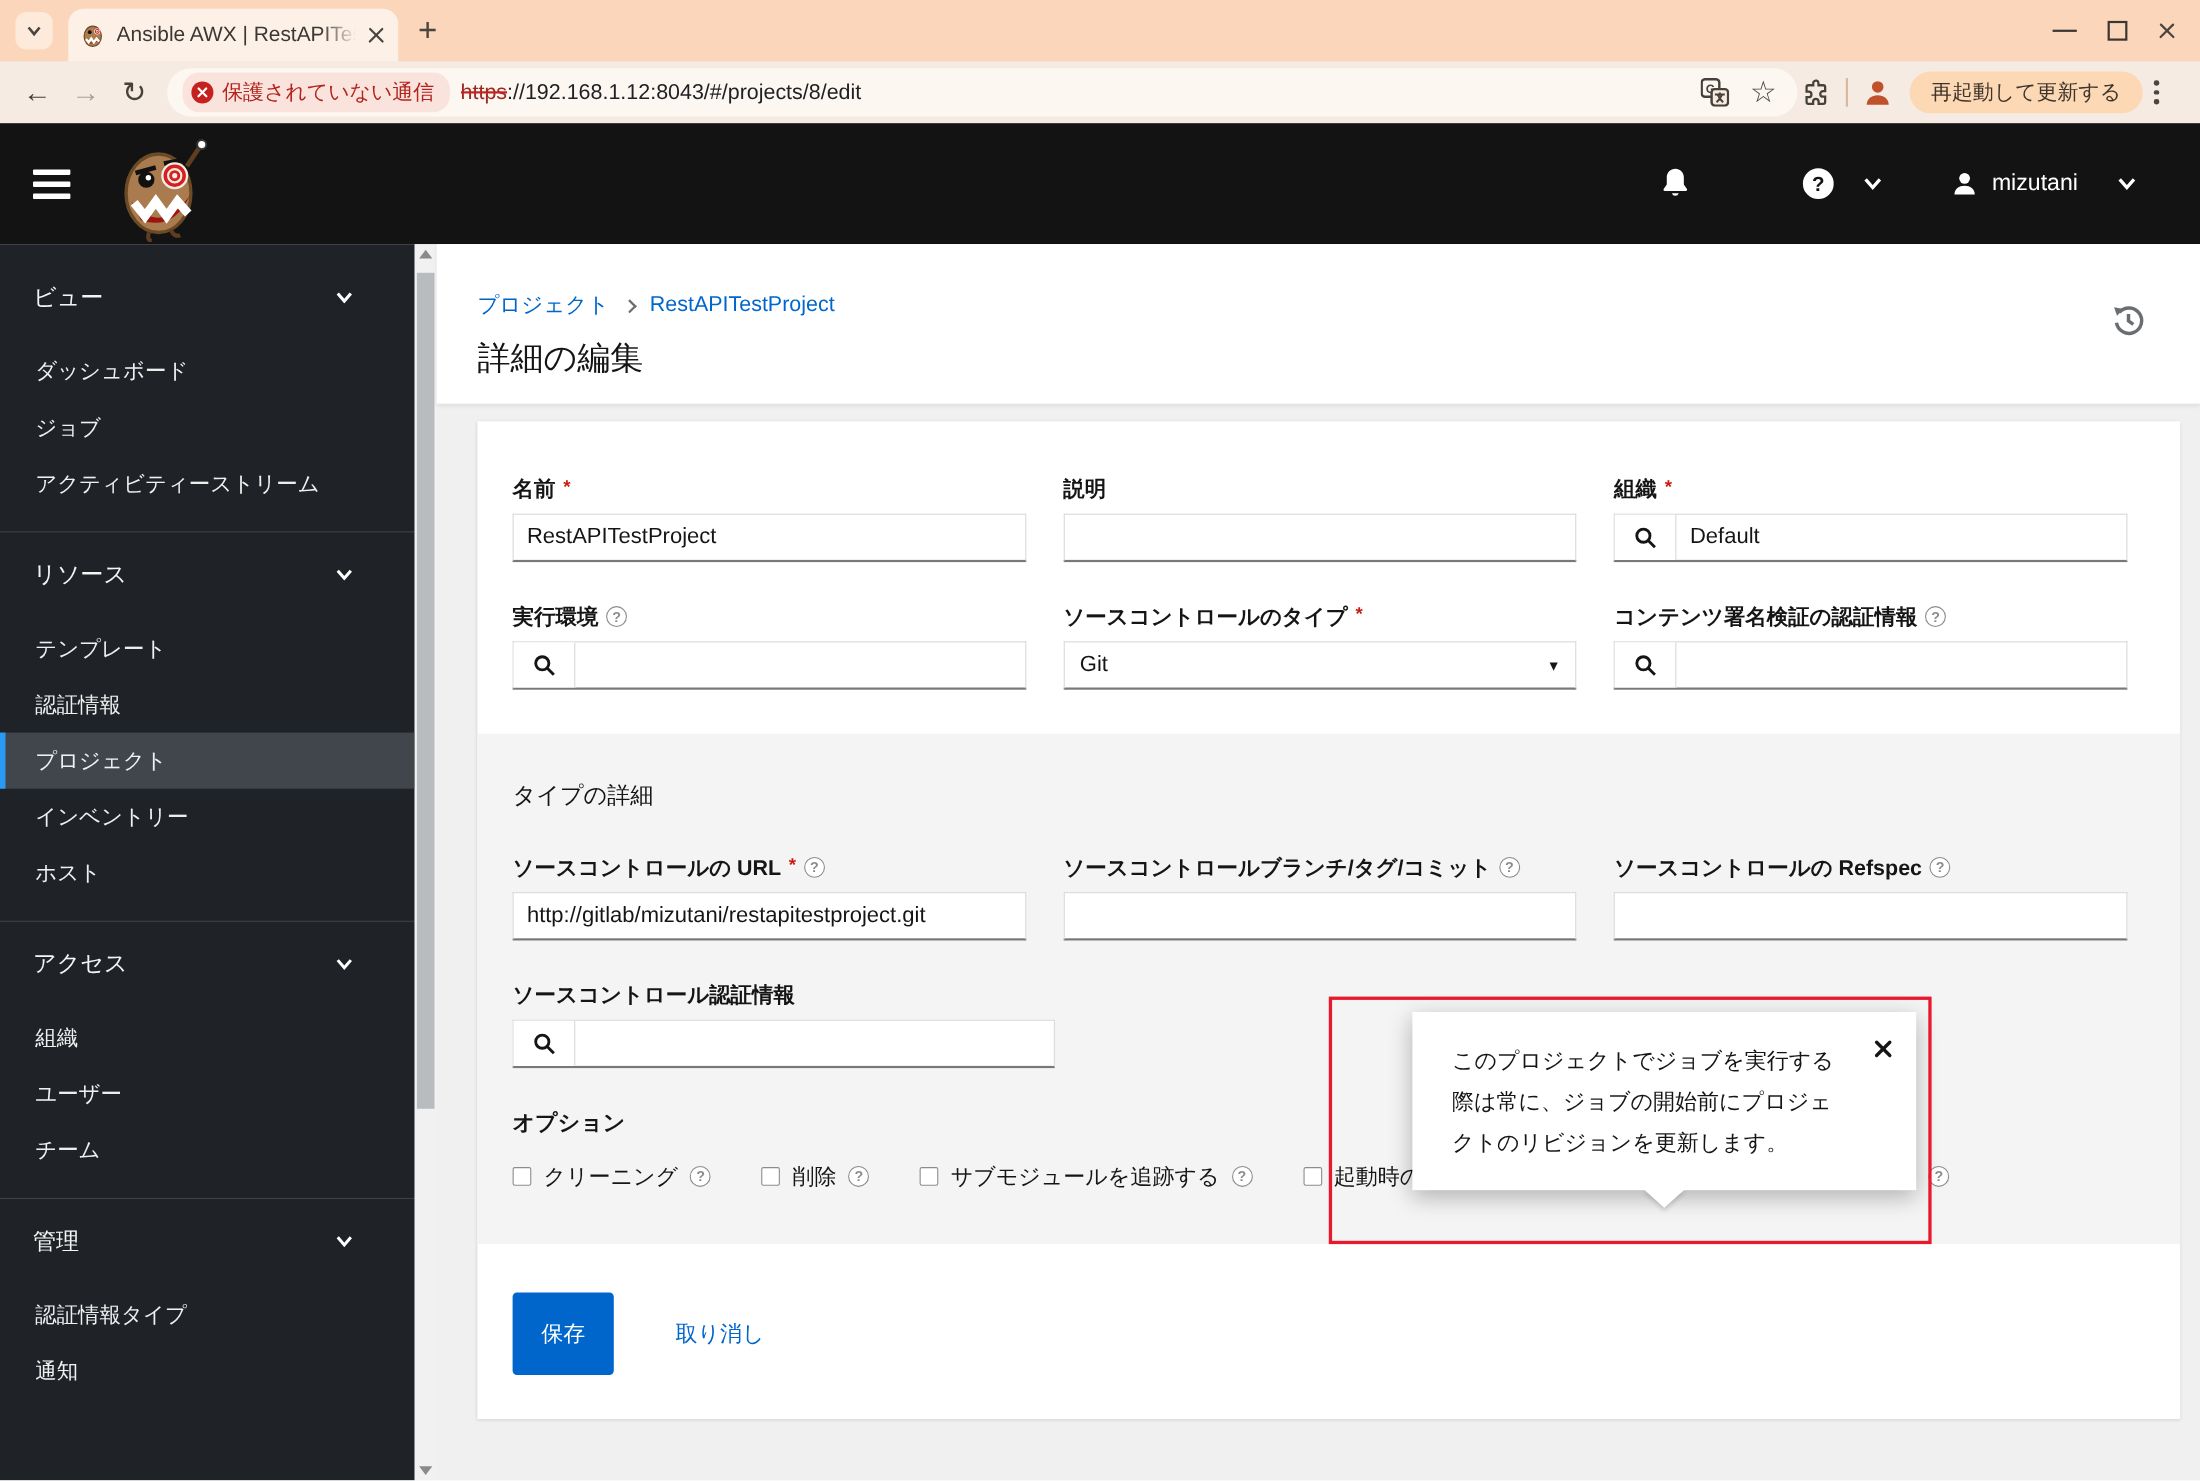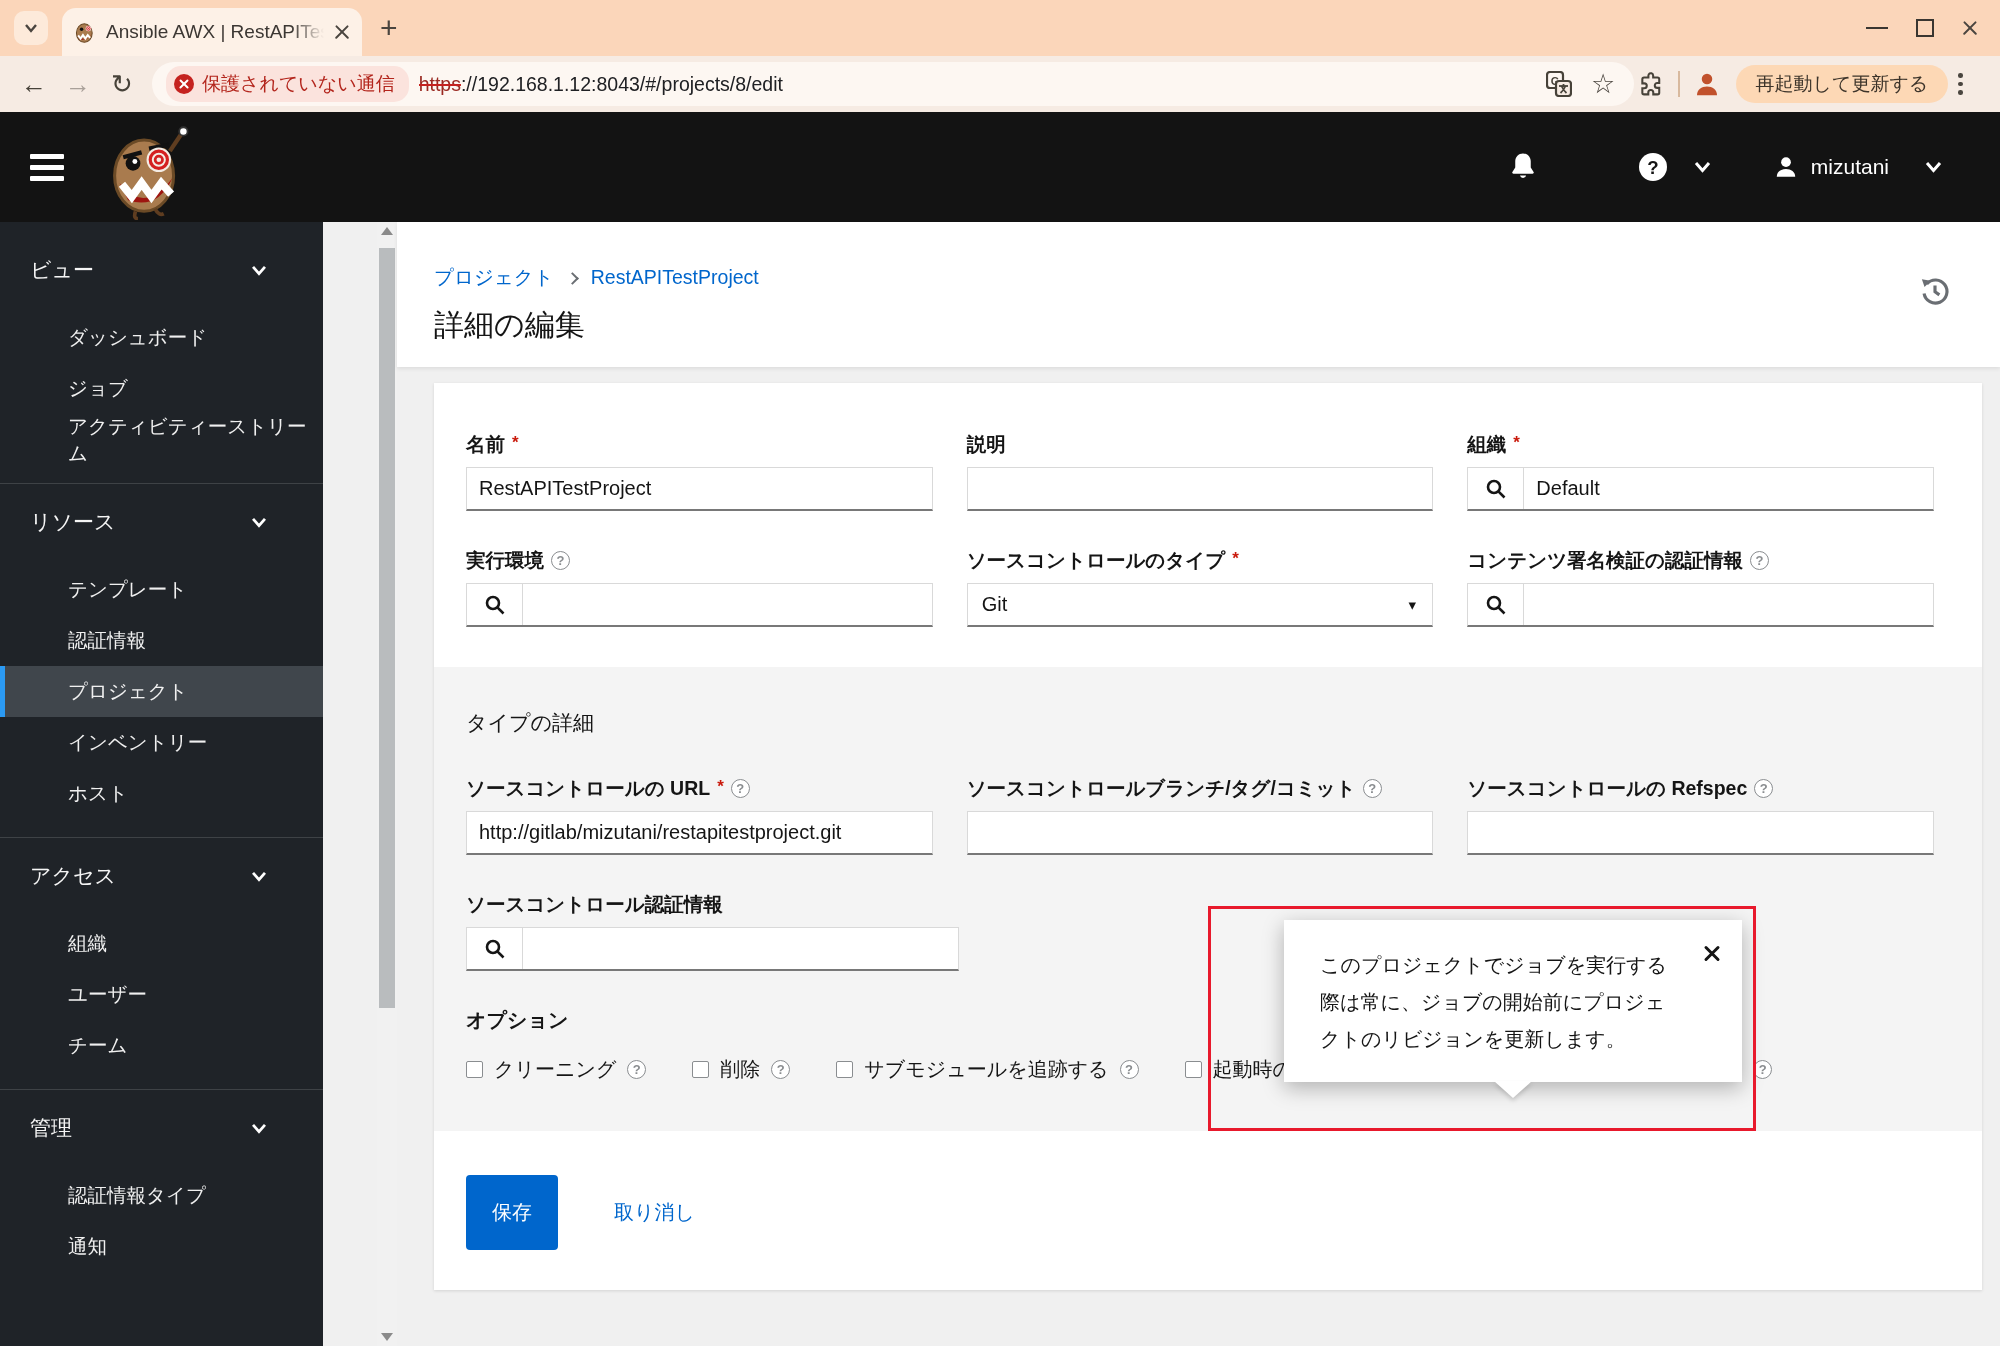--- a/index.html
+++ b/index.html
@@ -44,24 +44,24 @@
   .hamburger{margin-left:30px;background:none;border:none;cursor:pointer;display:flex;flex-direction:column;gap:6px}
   .hamburger i{display:block;width:34px;height:5px;background:#fff;border-radius:1px}
   .brand{margin-left:42px;width:86px;height:96px;margin-top:10px}
   .awxnav .right{margin-left:auto;display:flex;align-items:center;gap:0;padding-right:58px}
   .topicon{background:none;border:none;cursor:pointer;display:flex;align-items:center;justify-content:center;width:46px;height:46px}
   .usermenu{display:flex;align-items:center;gap:12px;margin-left:62px;cursor:pointer}
   .username{color:#fff;font-size:21px}
   .gap-help{margin-left:84px;display:flex;align-items:center;gap:18px}
 
   
-  .sidebar{position:absolute;left:0;top:222px;width:323px;height:1124px;background:#1f2328;color:#f5f5f5;overflow:hidden;padding-top:26px}
+  .sidebar{position:absolute;left:0;top:222px;width:377px;height:1124px;background:#1f2328;color:#f5f5f5;overflow:hidden;padding-top:26px}
   .navgroup-header{display:flex;align-items:center;justify-content:space-between;height:44px;padding:0 56px 0 30px;font-size:21px;cursor:pointer}
   .navgroup-list{margin-top:20px}
-  .navitem{height:51px;display:flex;align-items:center;padding-left:68px;font-size:19.5px;cursor:pointer;position:relative;color:#f0f0f0}
+  .navitem{height:51px;display:flex;align-items:center;padding-left:32px;font-size:19.5px;cursor:pointer;position:relative;color:#f0f0f0}
   .navitem.active{background:#40464c}
   .navitem.active::before{content:"";position:absolute;left:0;top:0;bottom:0;width:5px;background:#2b9af3}
   .navdivider{height:1px;background:rgba(255,255,255,.14);margin:18px 0 16px 0}
   .chev{flex:none}
 
   
   .sbscroll{position:absolute;left:377px;top:222px;width:20px;height:1124px;background:#f1f1f1}
   .sbarrow{position:absolute;left:0;width:20px;height:18px;display:flex;align-items:center;justify-content:center;cursor:pointer}
   .sbarrow.up{top:0}.sbarrow.down{bottom:0}
   .tri-up{width:0;height:0;border-left:6px solid transparent;border-right:6px solid transparent;border-bottom:8px solid #8a8a8a}

